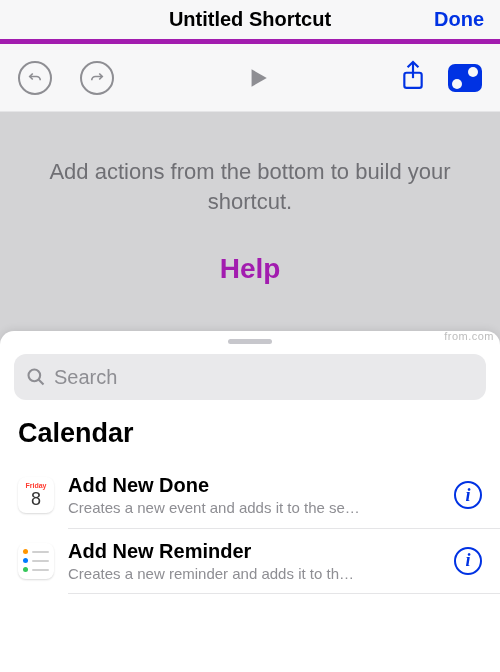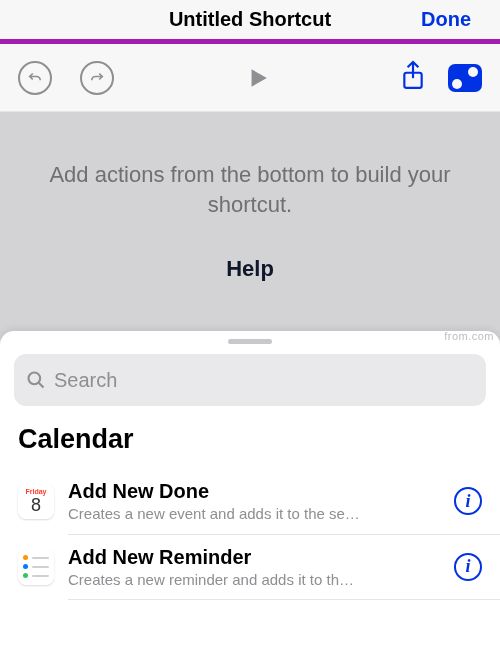--- a/index.html
+++ b/index.html
@@ -20,21 +20,21 @@
       position: relative;
       border-bottom: 5px solid #a21caf;
     }
     .header-title {
       font-size: 20px;
       font-weight: 700;
       color: #000;
     }
     .done-btn {
       position: absolute;
-      right: 29px;
+      right: 16px;
       font-size: 20px;
       font-weight: 600;
       color: #0032e3;
       cursor: pointer;
     }
     .toolbar {
       height: 68px;
       background: #f7f7f8;
       display: flex;
       align-items: center;
@@ -78,44 +78,44 @@
       padding: 0 40px;
       text-align: center;
     }
     .build-text {
       font-size: 22px;
       color: #6f6f74;
       line-height: 1.35;
       margin-bottom: 28px;
     }
     .help-link {
-      font-size: 22px;
+      font-size: 28px;
       font-weight: 600;
-      color: #0f172a;
+      color: #a21caf;
       cursor: pointer;
       margin-top: 8px;
     }
     .panel {
       position: absolute;
       left: 0; right: 0;
       top: 331px;
       bottom: 0;
       background: #fff;
       border-radius: 14px 14px 0 0;
       box-shadow: 0 -1px 8px rgba(0,0,0,0.1);
     }
     .grabber {
       width: 44px; height: 5px;
       background: #c7c7cc;
       border-radius: 3px;
       margin: 8px auto 10px;
     }
     .search-bar {
       margin: 0 14px 18px;
-      height: 52px;
+      height: 46px;
       background: #e9e9eb;
       border-radius: 12px;
       display: flex;
       align-items: center;
       padding: 0 12px;
       gap: 8px;
     }
     .search-icon svg { display: block; }
     .search-input {
       border: none; background: transparent;

